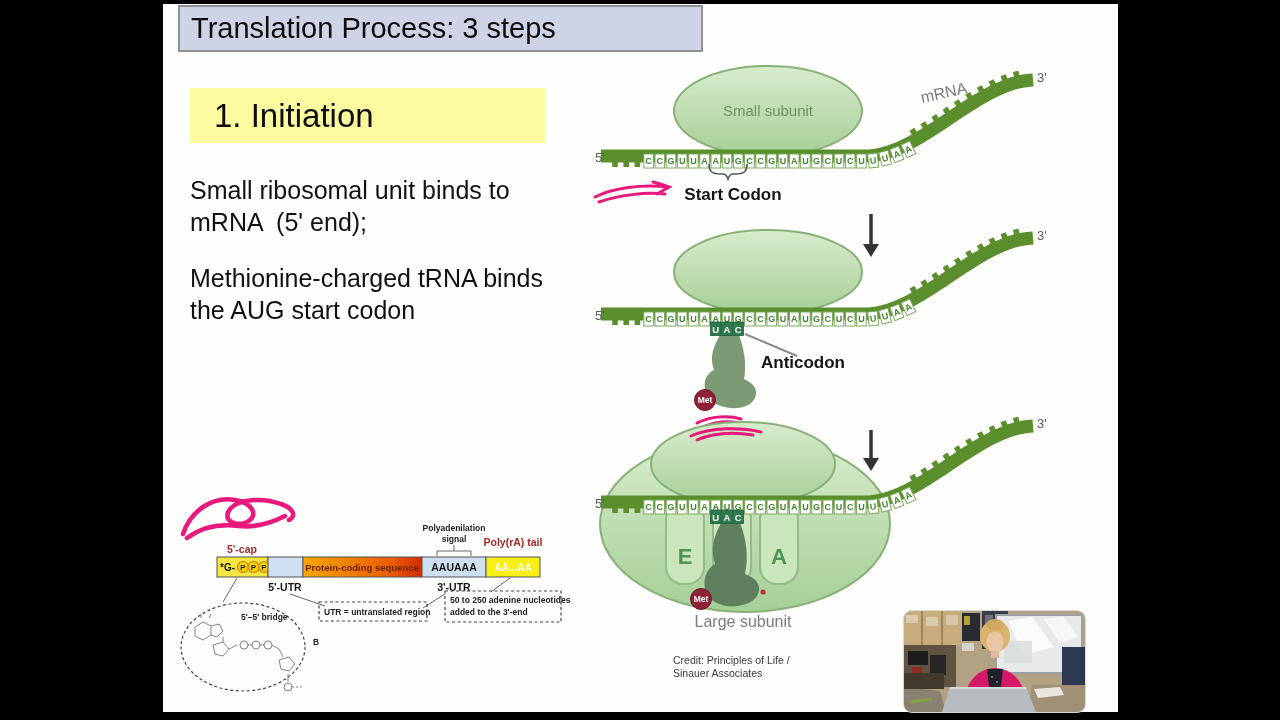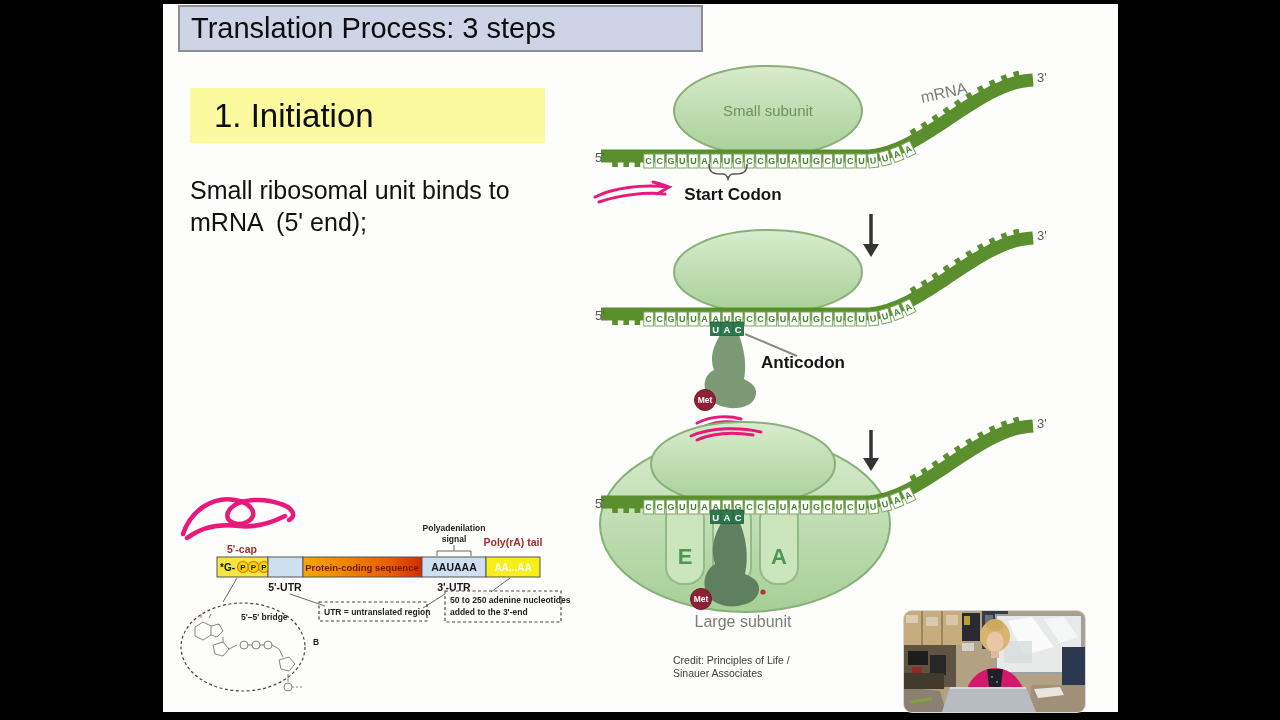--- a/index.html
+++ b/index.html
@@ -68,20 +68,22 @@
     <div class="title-bar">
       <span>Translation Process: 3 steps</span>
     </div>
 
     <div class="heading">
       <span>1. Initiation</span>
     </div>
 
     <p class="para p1">Small ribosomal unit binds to
 mRNA  (5' end);</p>
+    <p class="para p2">Methionine-charged tRNA binds
+the AUG start codon</p>
 
     <svg class="diagram" style="left:430px;top:0;" width="525" height="710" viewBox="0 0 525 710">
       <defs>
         <linearGradient id="subg" x1="0" y1="0" x2="0" y2="1">
           <stop offset="0" stop-color="#d8eccd"></stop>
             <stop offset="1" stop-color="#a6cf97"></stop>
         </linearGradient>
       </defs>
 
       <ellipse class="subunit" cx="175" cy="107" rx="94" ry="45"></ellipse>

